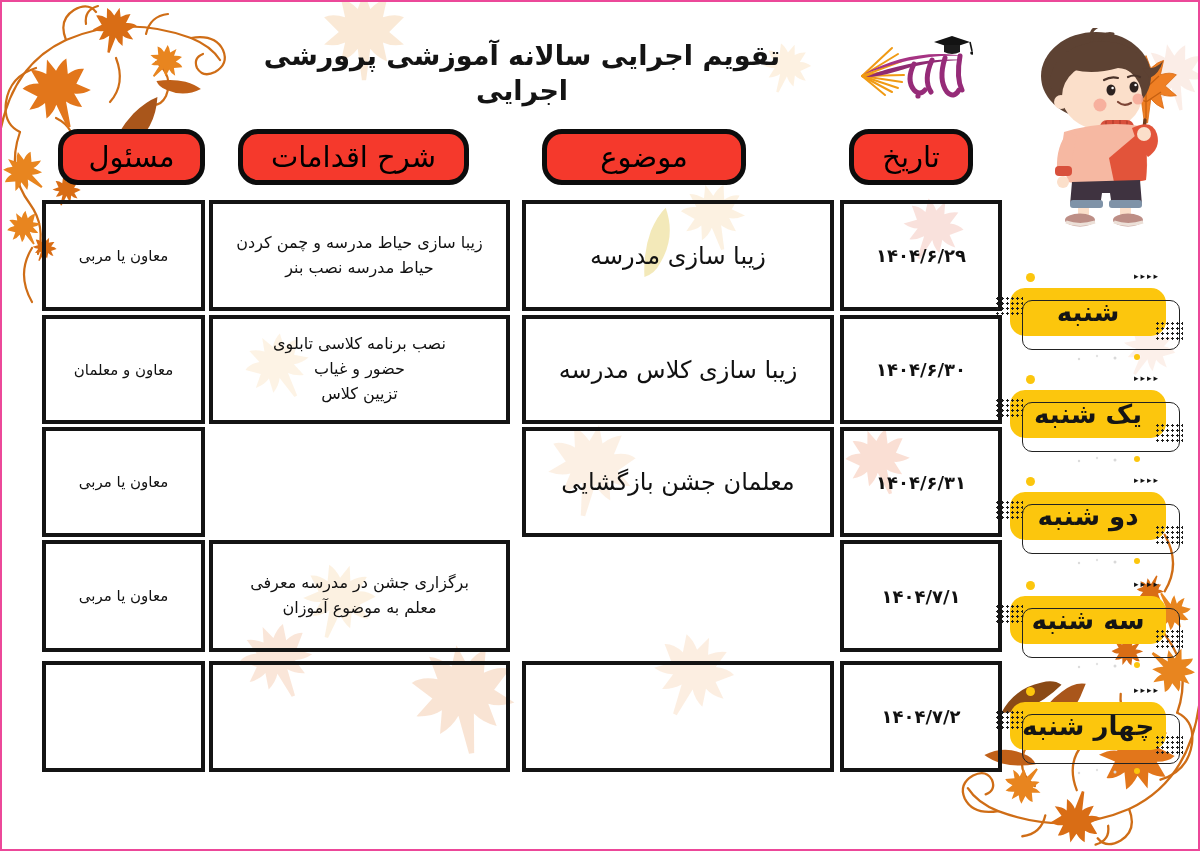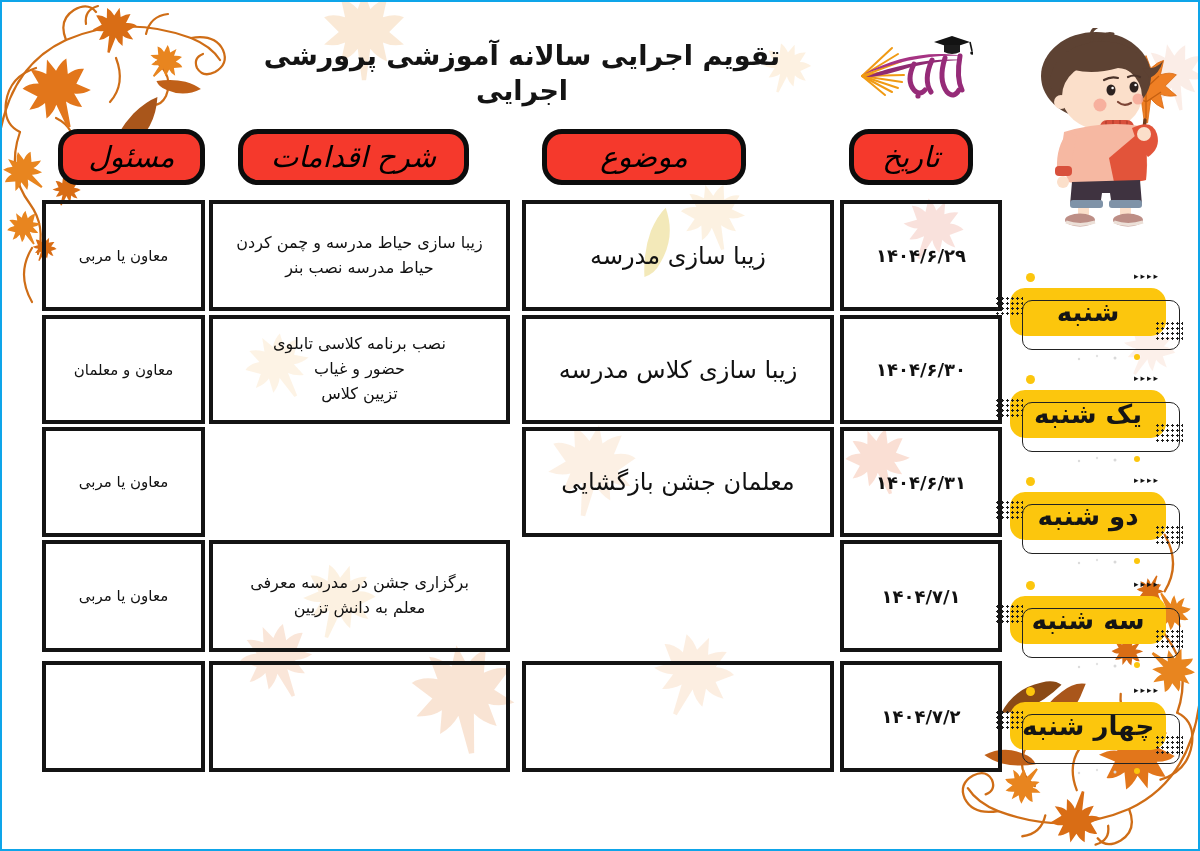--- a/index.html
+++ b/index.html
@@ -1,37 +1,37 @@
 <!DOCTYPE html>
 <html lang="fa"><head>
 <meta charset="utf-8">
 <style>
   html,body{margin:0;padding:0;background:#e9e9e9;}
   .page{
     position:relative; width:1200px; height:851px; margin:0 auto;
     background:#ffffff; overflow:hidden;
-    border:2px solid #0ea5e9; box-sizing:border-box;
+    border:2px solid #ec4899; box-sizing:border-box;
     font-family:"DejaVu Sans","Liberation Sans",sans-serif;
     direction:rtl; color:#111;
   }
   svg{display:block}
 
   
   .title{
     position:absolute; left:225px; top:36px; width:590px;
     text-align:center; font-size:27px; font-weight:bold; color:#141414;
     z-index:4; line-height:1.3;
   }
 
   
   .hbtn{
     position:absolute; top:127px; height:56px; box-sizing:border-box;
     background:#f5392c; border:5px solid #0c0c0c; border-radius:20px;
     display:flex; align-items:center; justify-content:center;
-    font-size:29px; color:#000; z-index:4;font-style:italic;
+    font-size:29px; color:#000; z-index:4;
   }
   .hbtn.h-date{left:847px;width:124px}
   .hbtn.h-topic{left:540px;width:204px}
   .hbtn.h-act{left:236px;width:231px}
   .hbtn.h-resp{left:56px;width:147px}
 
   
   .cell{
     position:absolute; box-sizing:border-box;
     border:4px solid #141414; background:transparent;
@@ -299,21 +299,21 @@
 حضور و غیاب
 تزیین کلاس</div>
   <div class="cell c-resp r2">معاون و معلمان</div>
 
   <div class="cell c-date r3">۱۴۰۴/۶/۳۱</div>
   <div class="cell c-topic r3">معلمان جشن بازگشایی</div>
   <div class="cell c-resp r3">معاون یا مربی</div>
 
   <div class="cell c-date r4">۱۴۰۴/۷/۱</div>
   <div class="cell c-act r4">برگزاری جشن در مدرسه معرفی
-معلم به دانش تزیین</div>
+معلم به موضوع آموزان</div>
   <div class="cell c-resp r4">معاون یا مربی</div>
 
   <div class="cell c-date r5">۱۴۰۴/۷/۲</div>
   <div class="cell c-topic r5"></div>
   <div class="cell c-act r5"></div>
   <div class="cell c-resp r5"></div>
 
 </div>
 
 </body></html>

